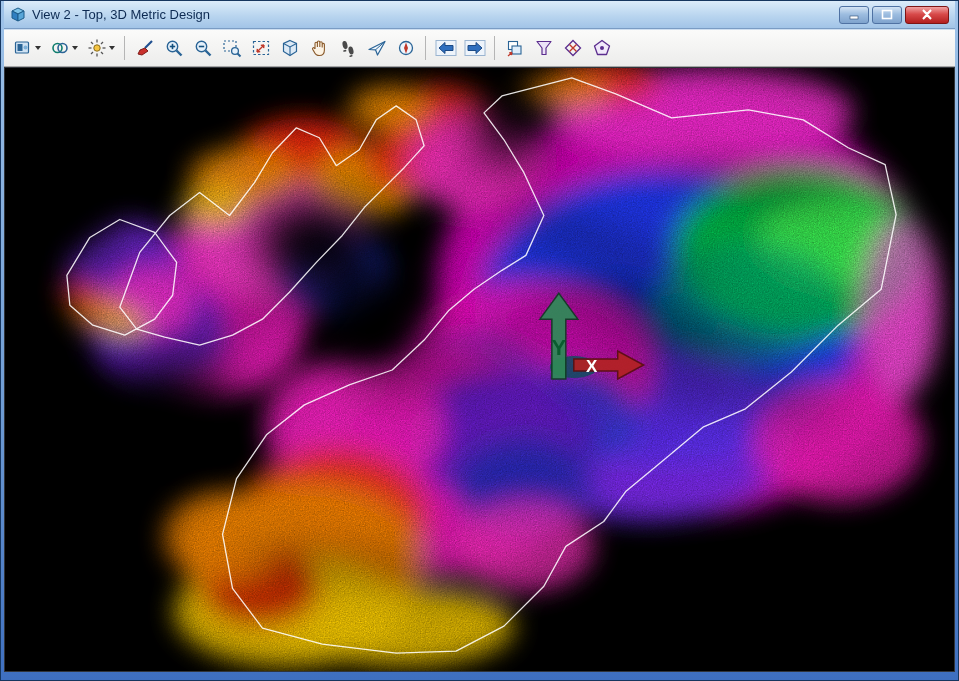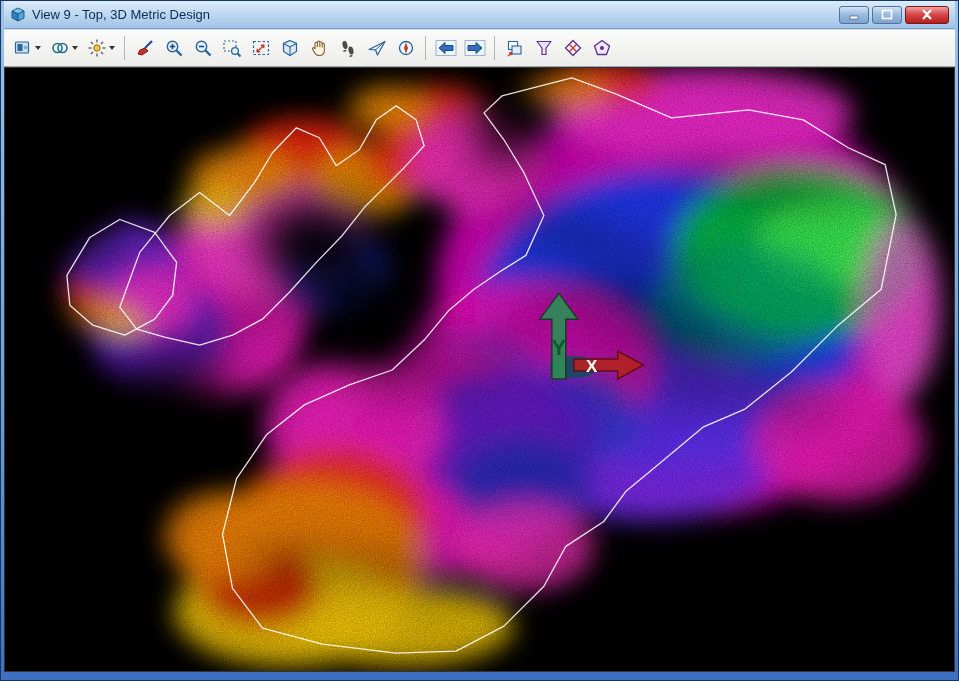--- a/index.html
+++ b/index.html
@@ -53,21 +53,21 @@
 <div class="window">
 
   <div class="titlebar">
     <span style="display:flex;">
       <svg width="16" height="16" viewBox="0 0 16 16">
         <polygon points="2,4 8,1 14,4 8,7" fill="#7ec3e8" stroke="#1d5c8a" stroke-width="1"></polygon>
         <polygon points="2,4 8,7 8,14 2,11" fill="#2f7fc1" stroke="#1d5c8a" stroke-width="1"></polygon>
         <polygon points="14,4 8,7 8,14 14,11" fill="#58a6d8" stroke="#1d5c8a" stroke-width="1"></polygon>
       </svg>
     </span>
-    <span class="title-text">View 9 - Top, 3D Metric Design</span>
+    <span class="title-text">View 2 - Top, 3D Metric Design</span>
     <div class="win-controls">
       <button class="win-btn" title="Minimize">
         <svg width="12" height="10" viewBox="0 0 12 10">
             <rect x="2" y="6" width="8" height="3" fill="#fff" stroke="#2a4a72" stroke-width="0.6"></rect>
           </svg>
       </button>
       <button class="win-btn" title="Maximize">
         <svg width="12" height="11" viewBox="0 0 12 11">
             <rect x="1.5" y="1.5" width="9" height="8" fill="none" stroke="#fff" stroke-width="1.6"></rect>
           </svg>

